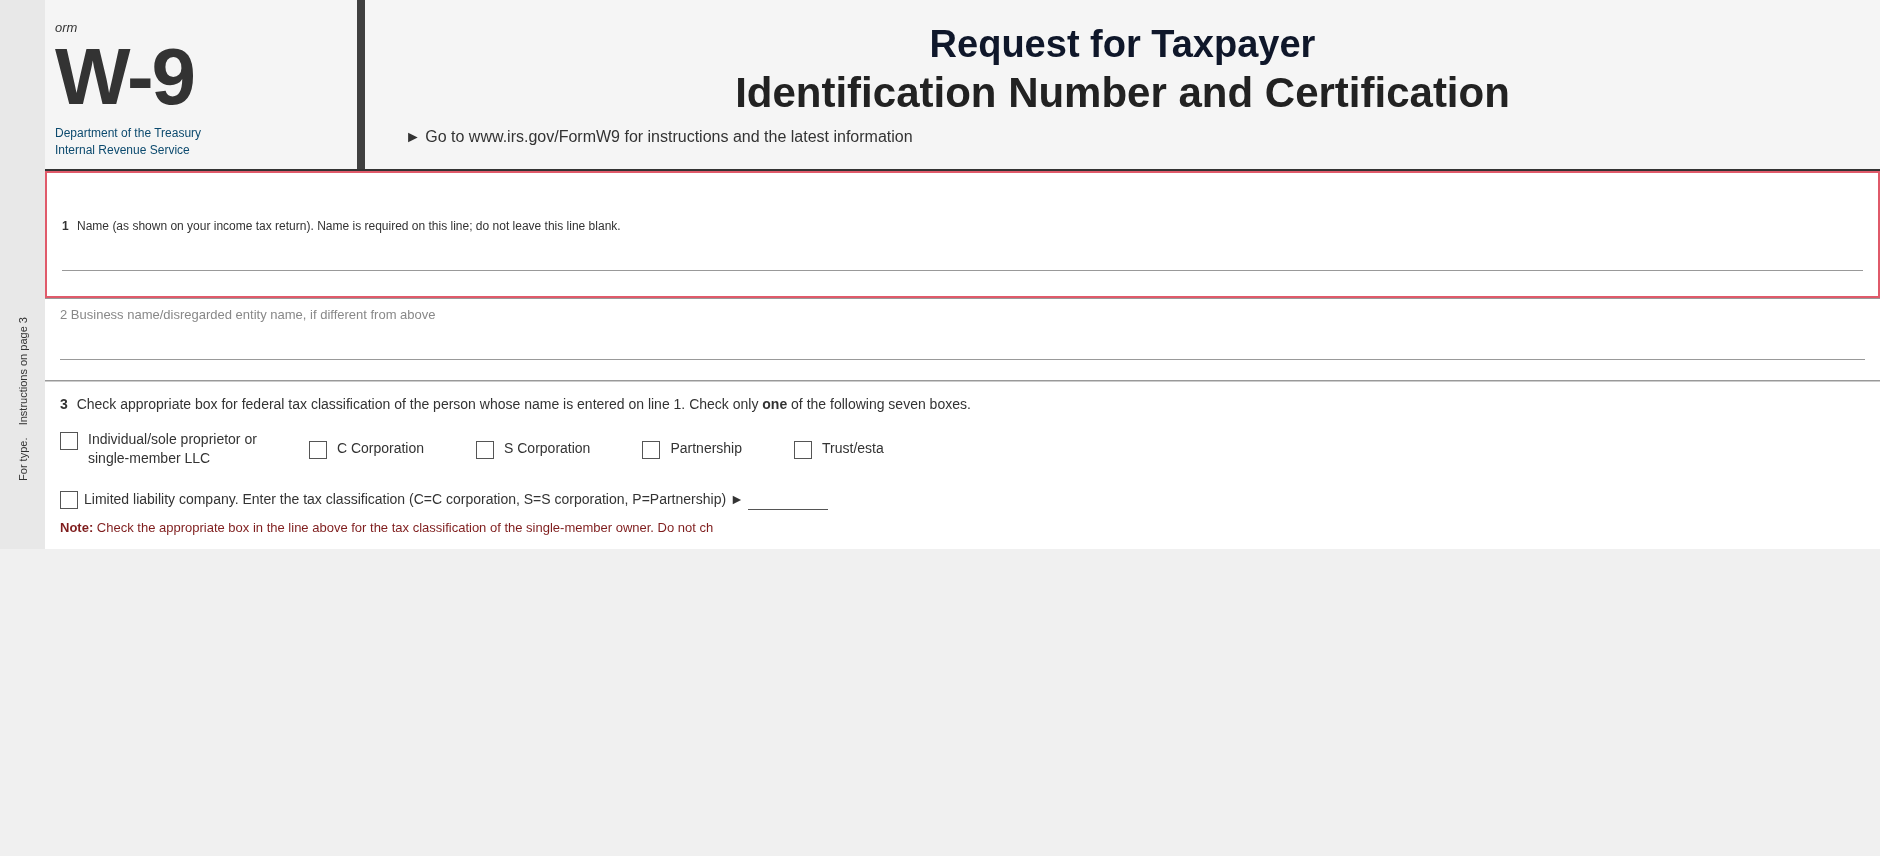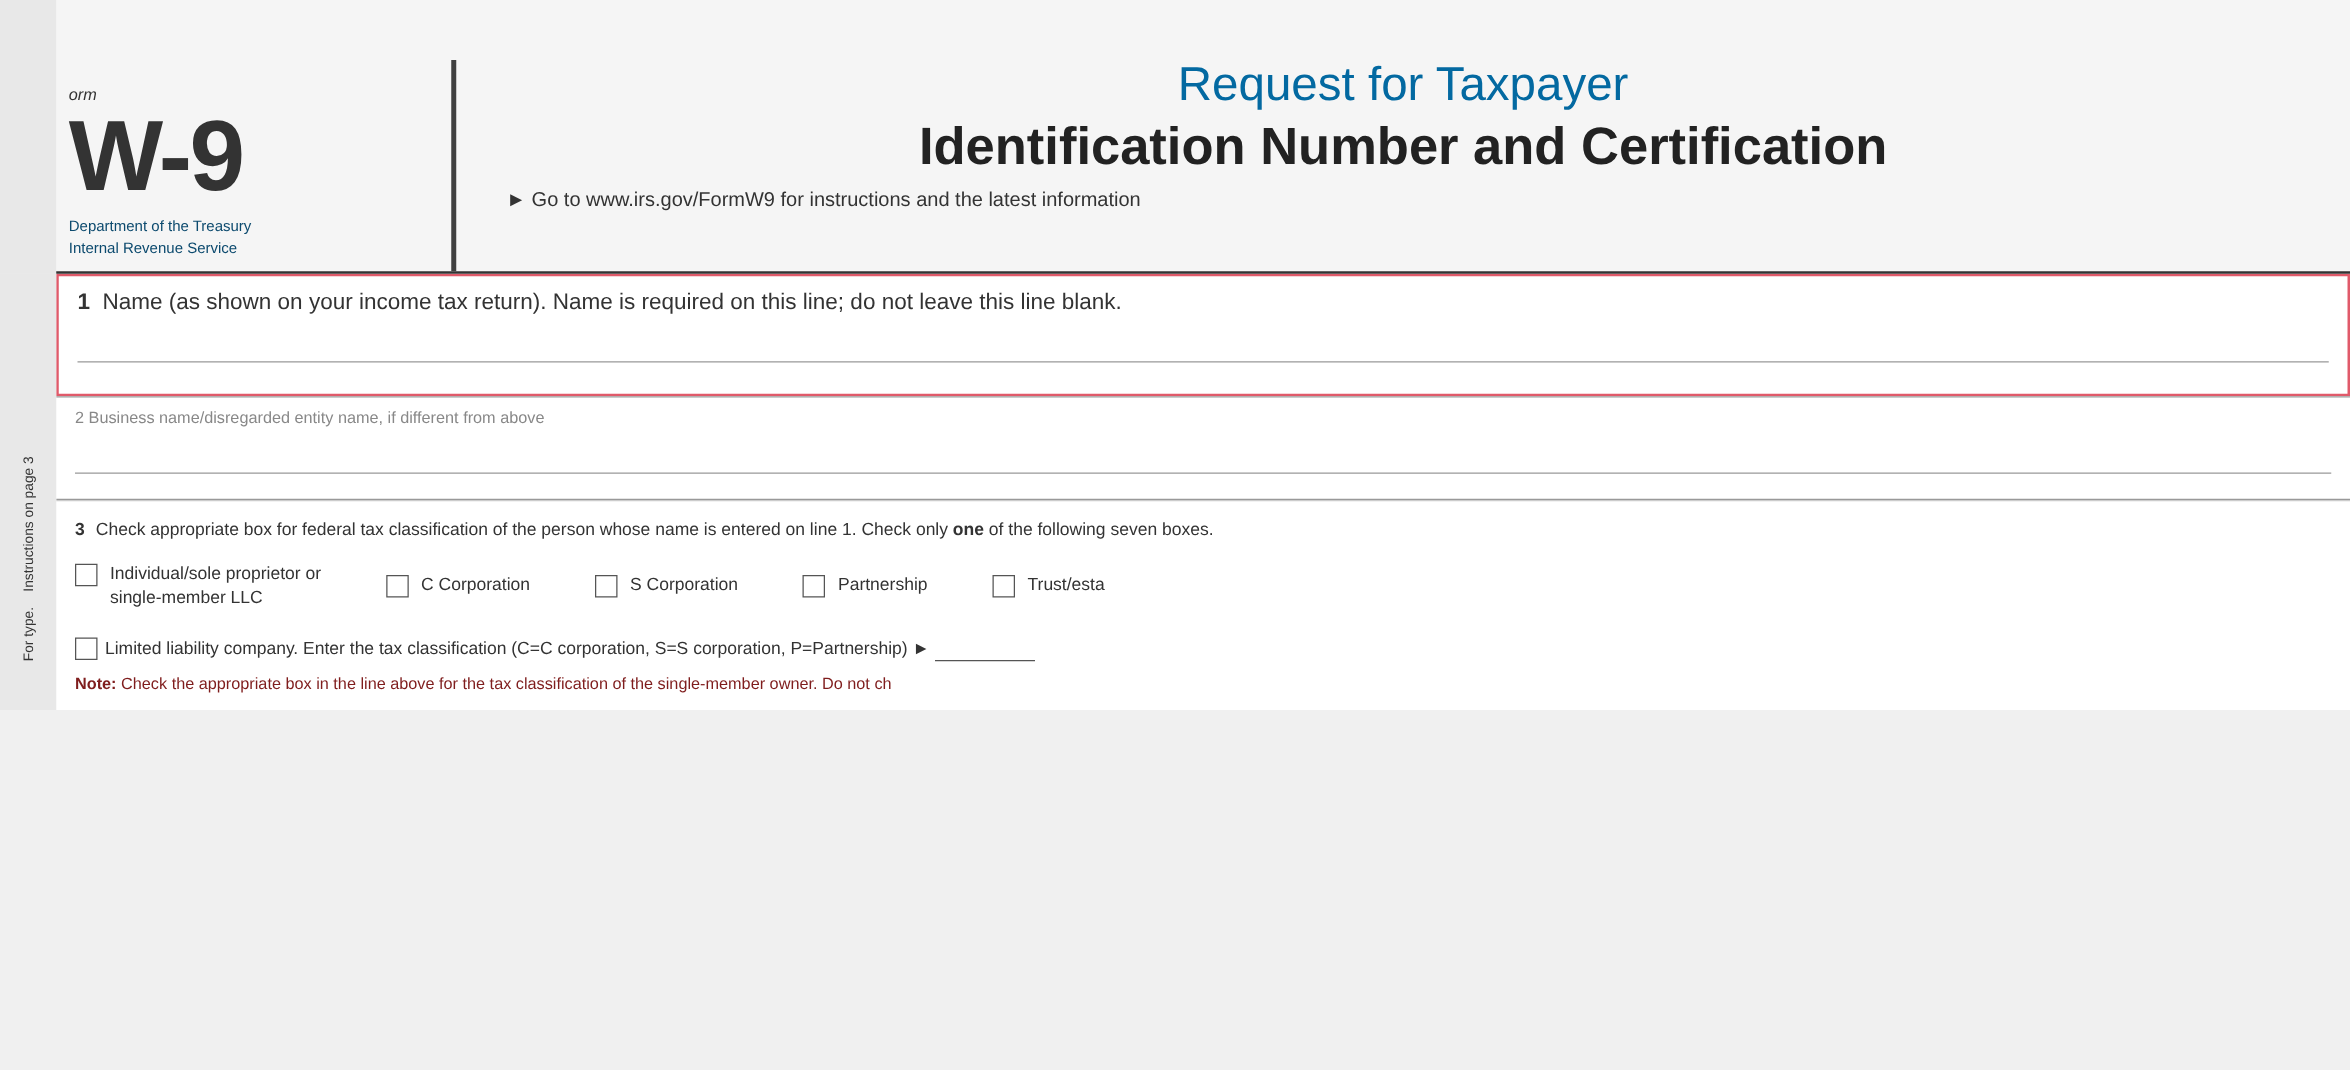--- a/index.html
+++ b/index.html
@@ -29,23 +29,22 @@
       display: flex;
       width: 100%;
       background: #f5f5f5;
       border-bottom: 2px solid #333;
       position: relative;
     }
 
     .header-left {
       width: 320px;
       padding: 20px 20px 10px 10px;
-      border-right: 4px solid #404040;
+      border-right: 8px solid #404040;
       flex-shrink: 0;
-      margin-top: 48px;
     }
 
     .form-label {
       font-size: 13px;
       color: #333;
       font-style: italic;
       margin-bottom: 2px;
     }
 
     .form-number {
@@ -67,22 +66,22 @@
       flex: 1;
       padding: 15px 20px;
       display: flex;
       flex-direction: column;
       align-items: center;
       justify-content: center;
     }
 
     .form-title-main {
       font-size: 38px;
-      font-weight: normal;
-      color: #0369a1;
+      font-weight: bold;
+      color: #0f172a;
       text-align: center;
       line-height: 1.2;
     }
 
     .form-title-sub {
       font-size: 42px;
       font-weight: 900;
       color: #222;
       text-align: center;
       line-height: 1.2;
@@ -99,23 +98,24 @@
 
     
     .section-1 {
       border: 2.5px solid #e05a6a;
       padding: 10px 15px 25px 15px;
       background: white;
       margin: 0;
     }
 
     .section-label {
-      font-size: 18px;
+      font-size: 12px;
       color: #333;
       margin-bottom: 5px;
+      margin-top: 36px;
     }
 
     .section-label .num {
       font-weight: bold;
       margin-right: 5px;
     }
 
     .field-line {
       border-bottom: 1px solid #999;
       height: 30px;

